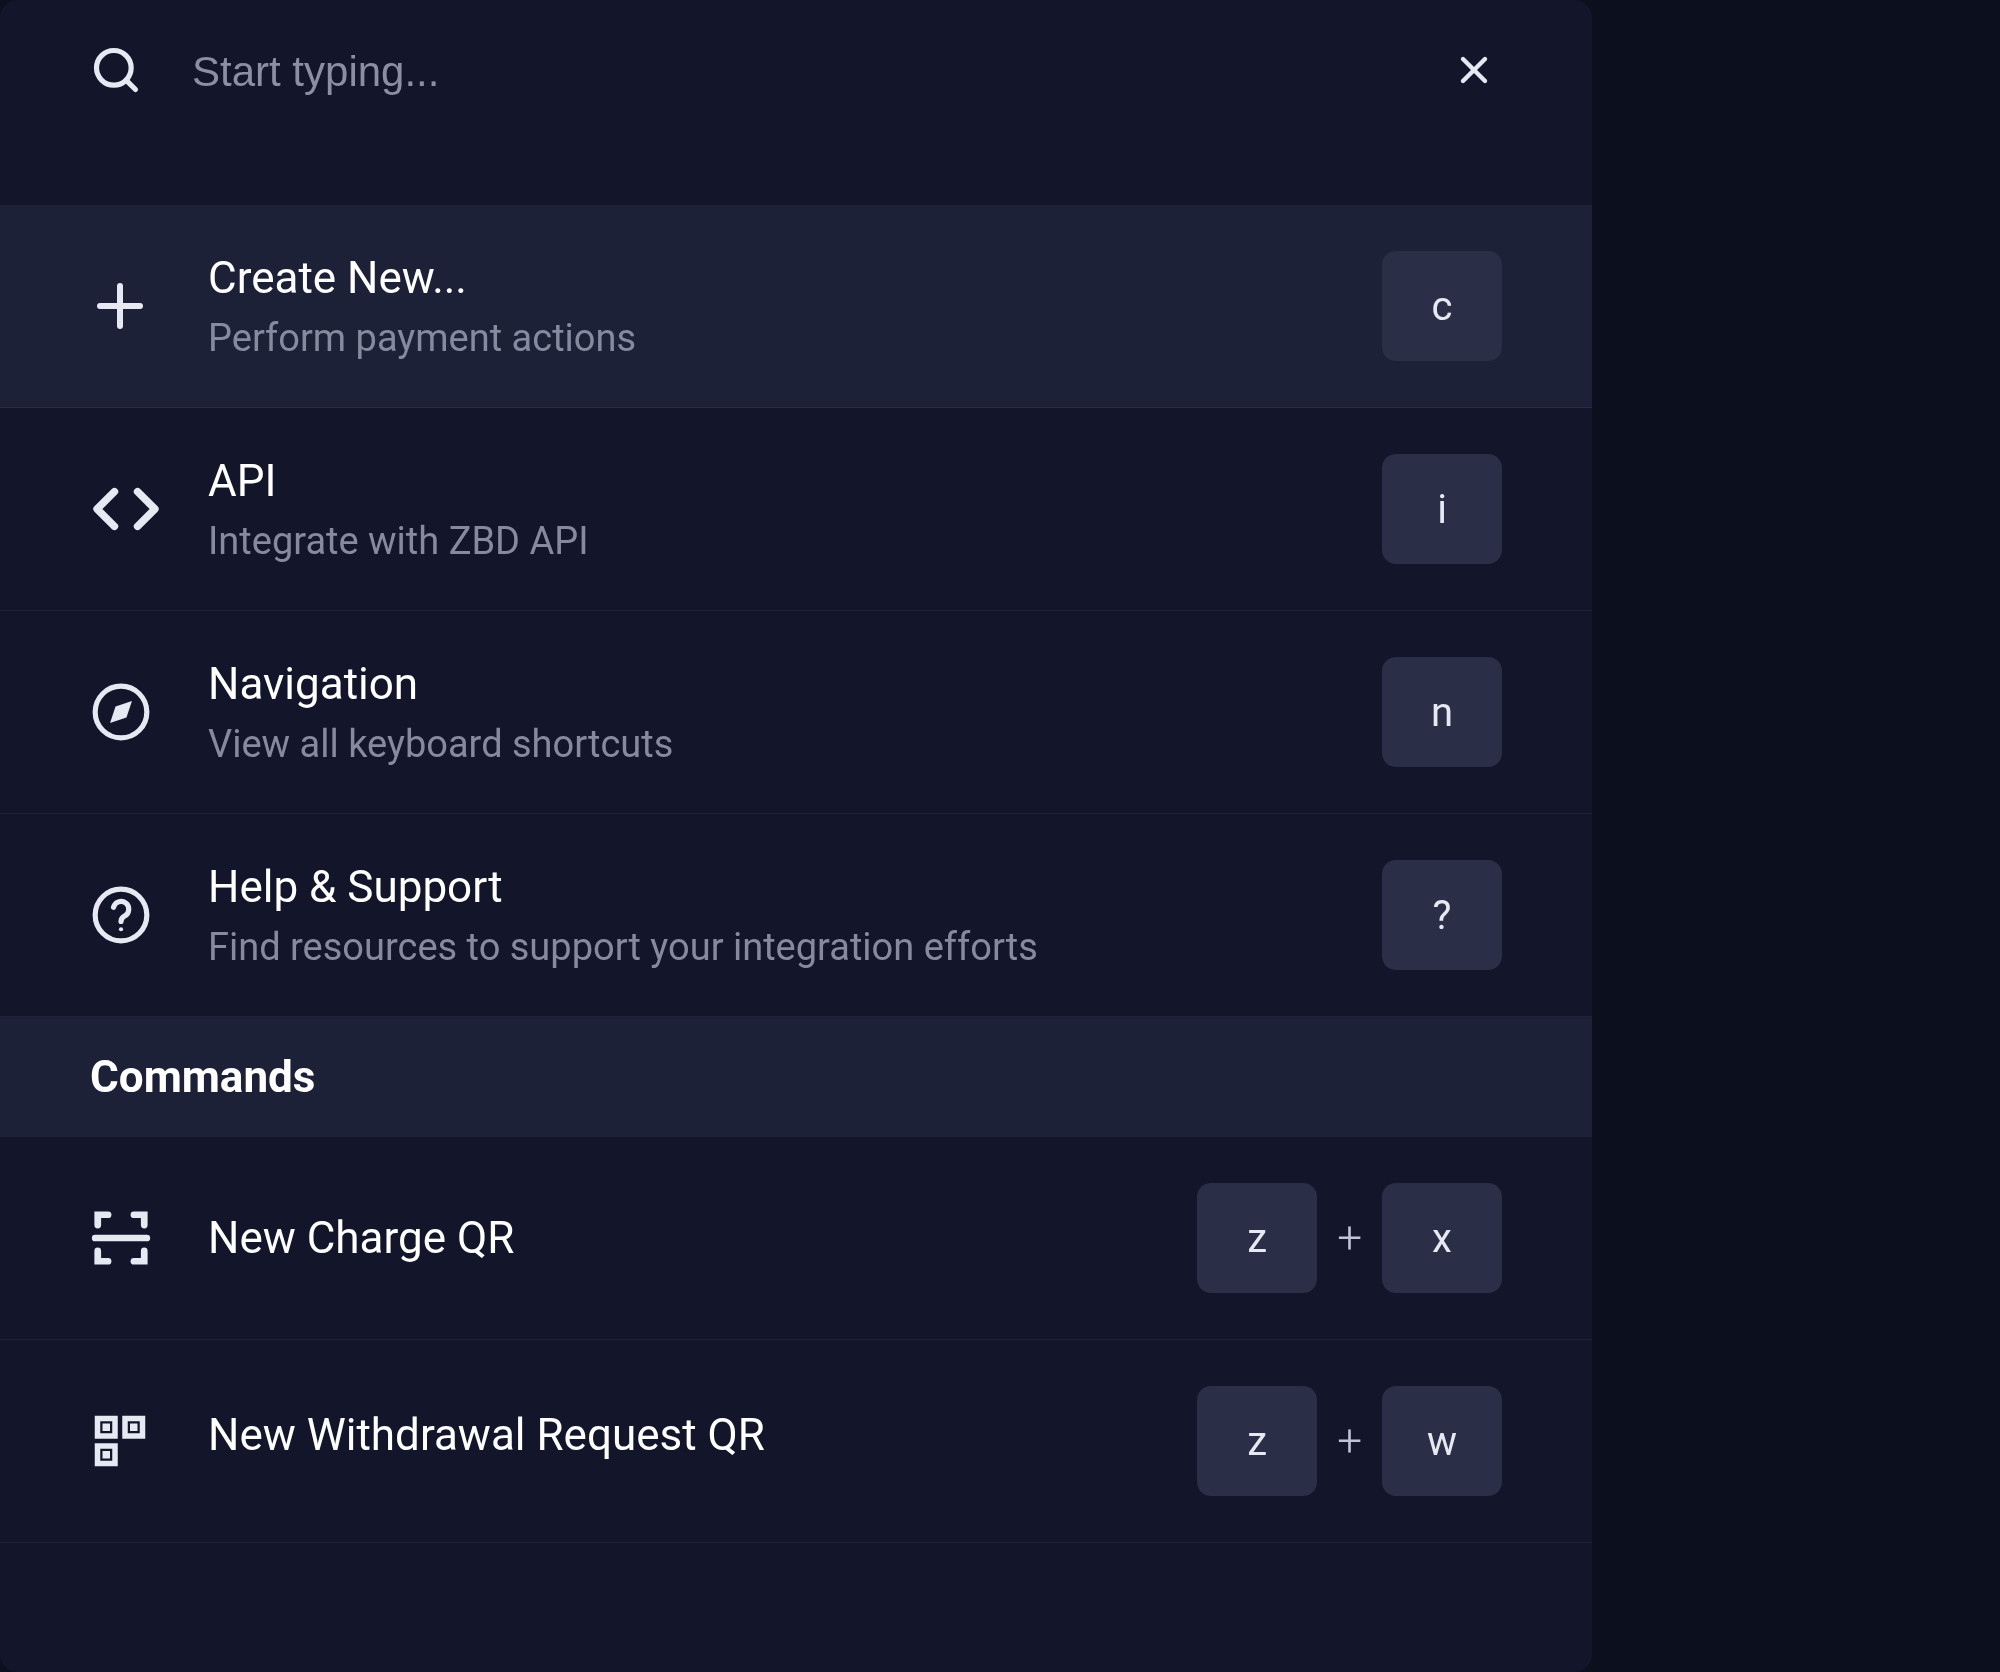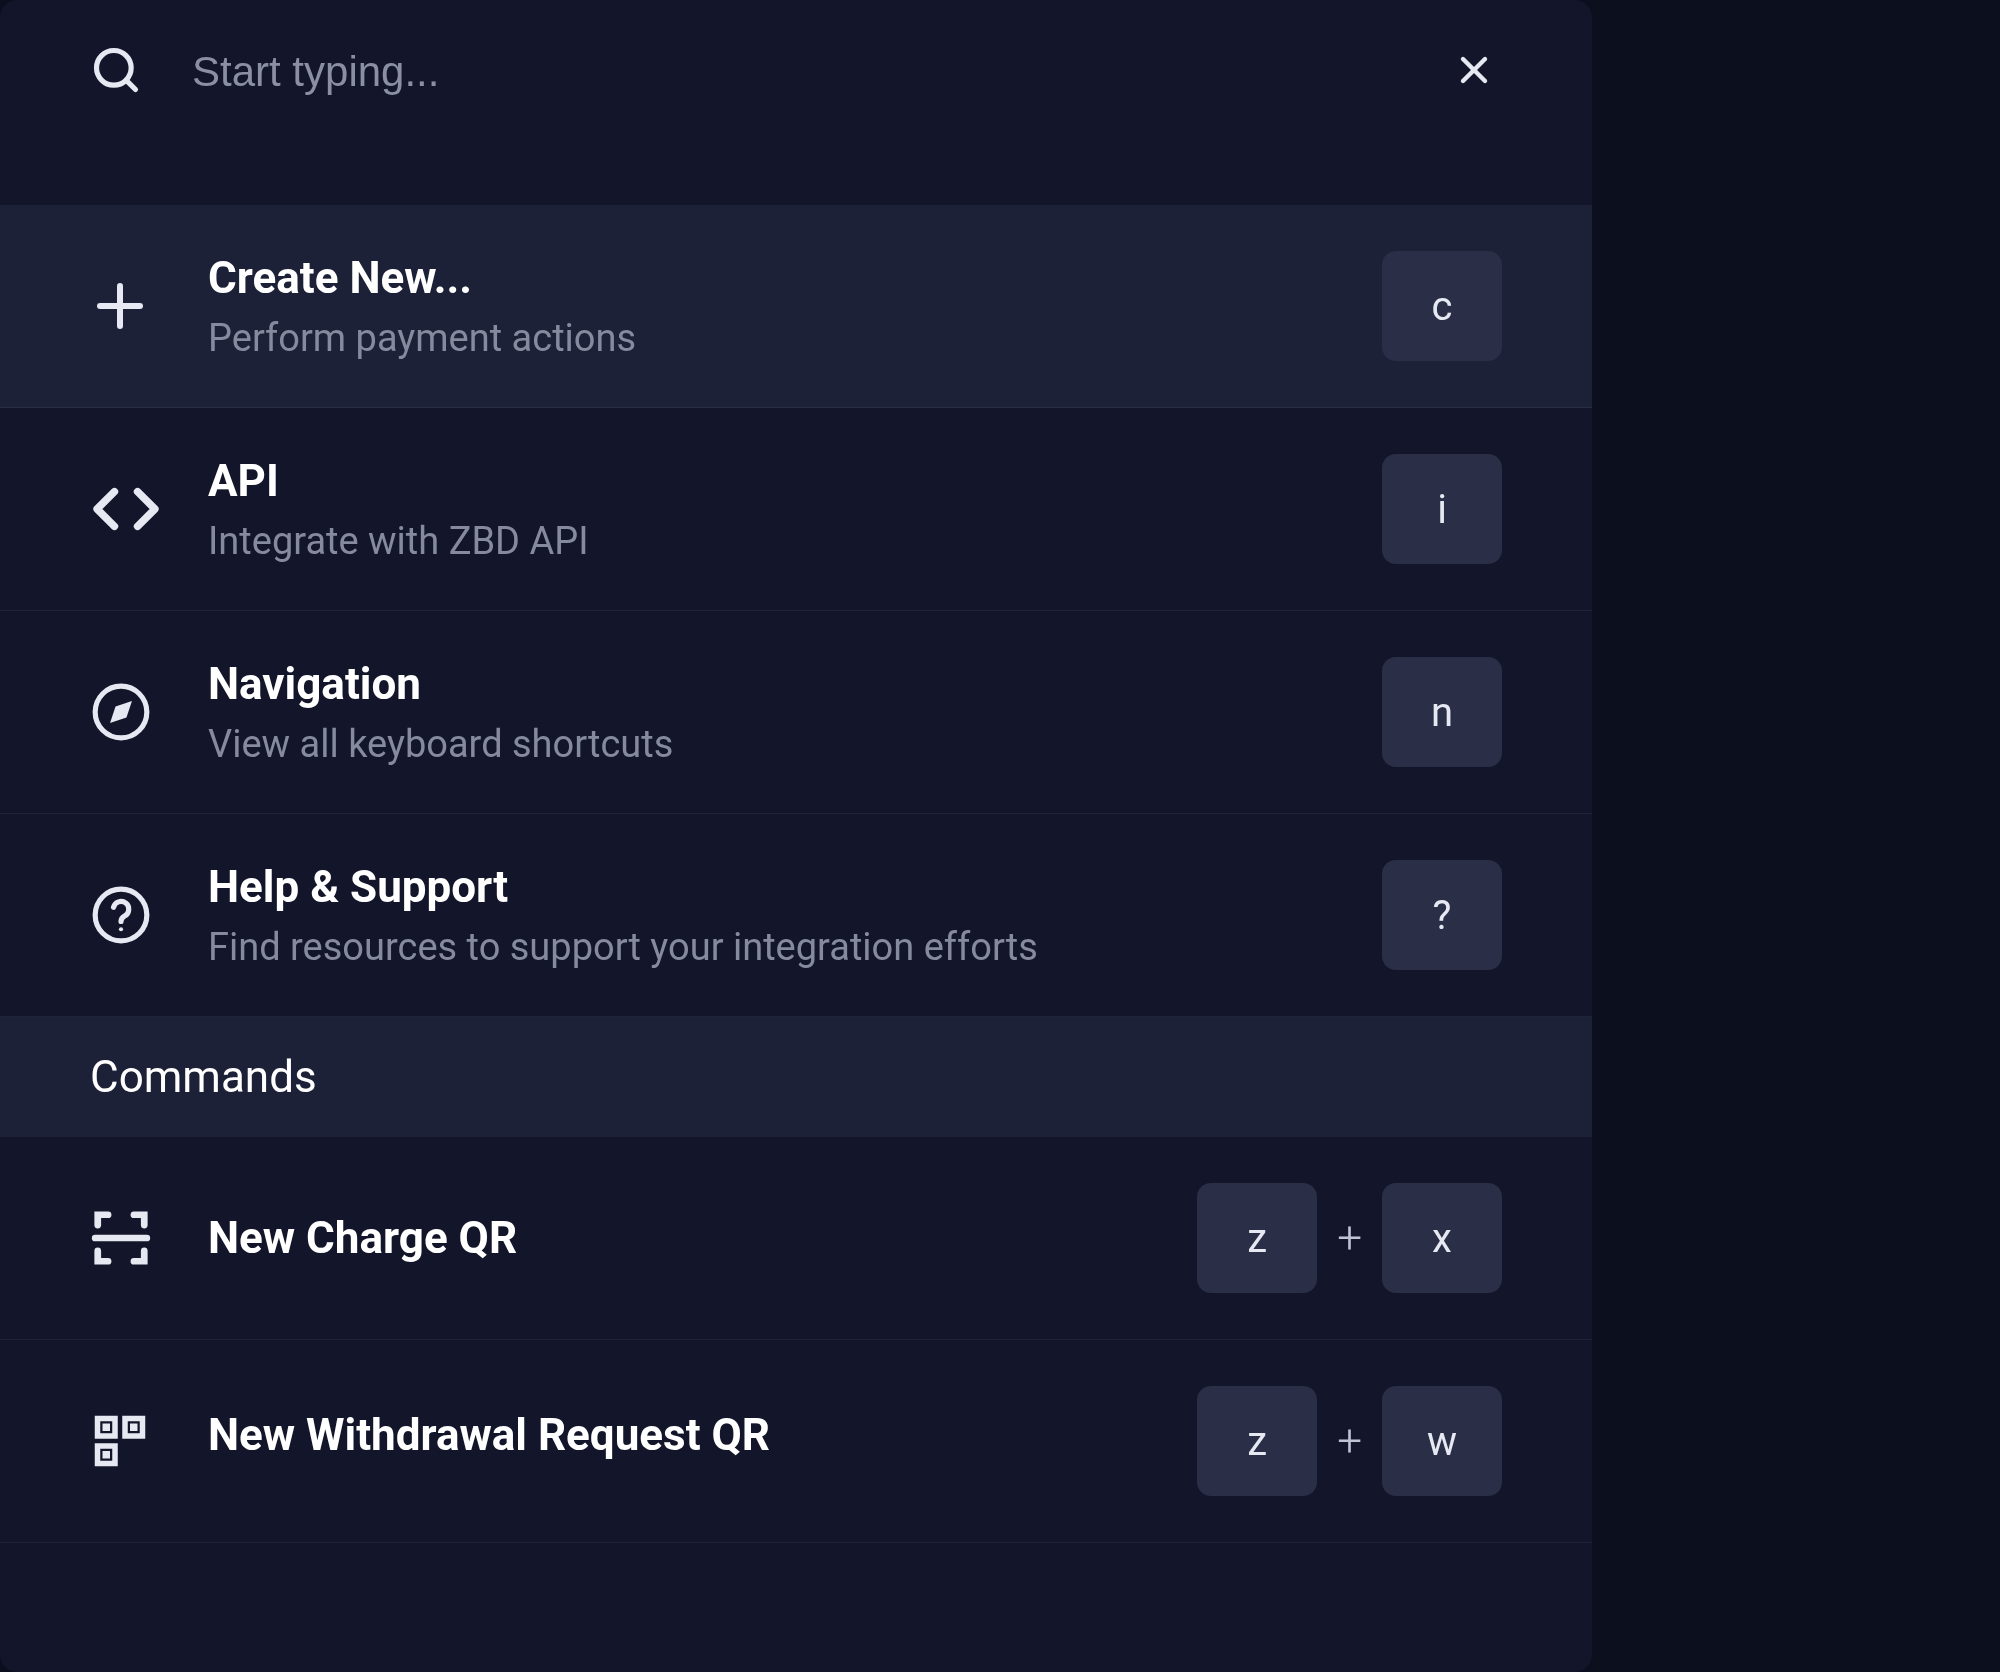--- a/index.html
+++ b/index.html
@@ -71,21 +71,21 @@
     flex-shrink: 0;
   }
   .item .text {
     flex: 1;
     display: flex;
     flex-direction: column;
     gap: 12px;
   }
   .item .title {
     font-size: 44px;
-    font-weight: 700;
+    font-weight: 400;
     color: #fff;
   }
   .item .desc {
     font-size: 38px;
     font-weight: 400;
     color: #868a9e;
   }
   .keys {
     display: flex;
     align-items: center;
@@ -107,21 +107,21 @@
   .key-plus {
     font-size: 44px;
     color: #bfc3d4;
     font-weight: 300;
   }
 
   .section-header {
     padding: 34px 90px;
     background: #1d2138;
     font-size: 44px;
-    font-weight: 400;
+    font-weight: 700;
     color: #fff;
   }
 
   
   .list::-webkit-scrollbar { width: 22px; }
   .list::-webkit-scrollbar-track { background: transparent; }
   .list::-webkit-scrollbar-thumb {
     background: #7269ff;
     border-radius: 20px;
   }

